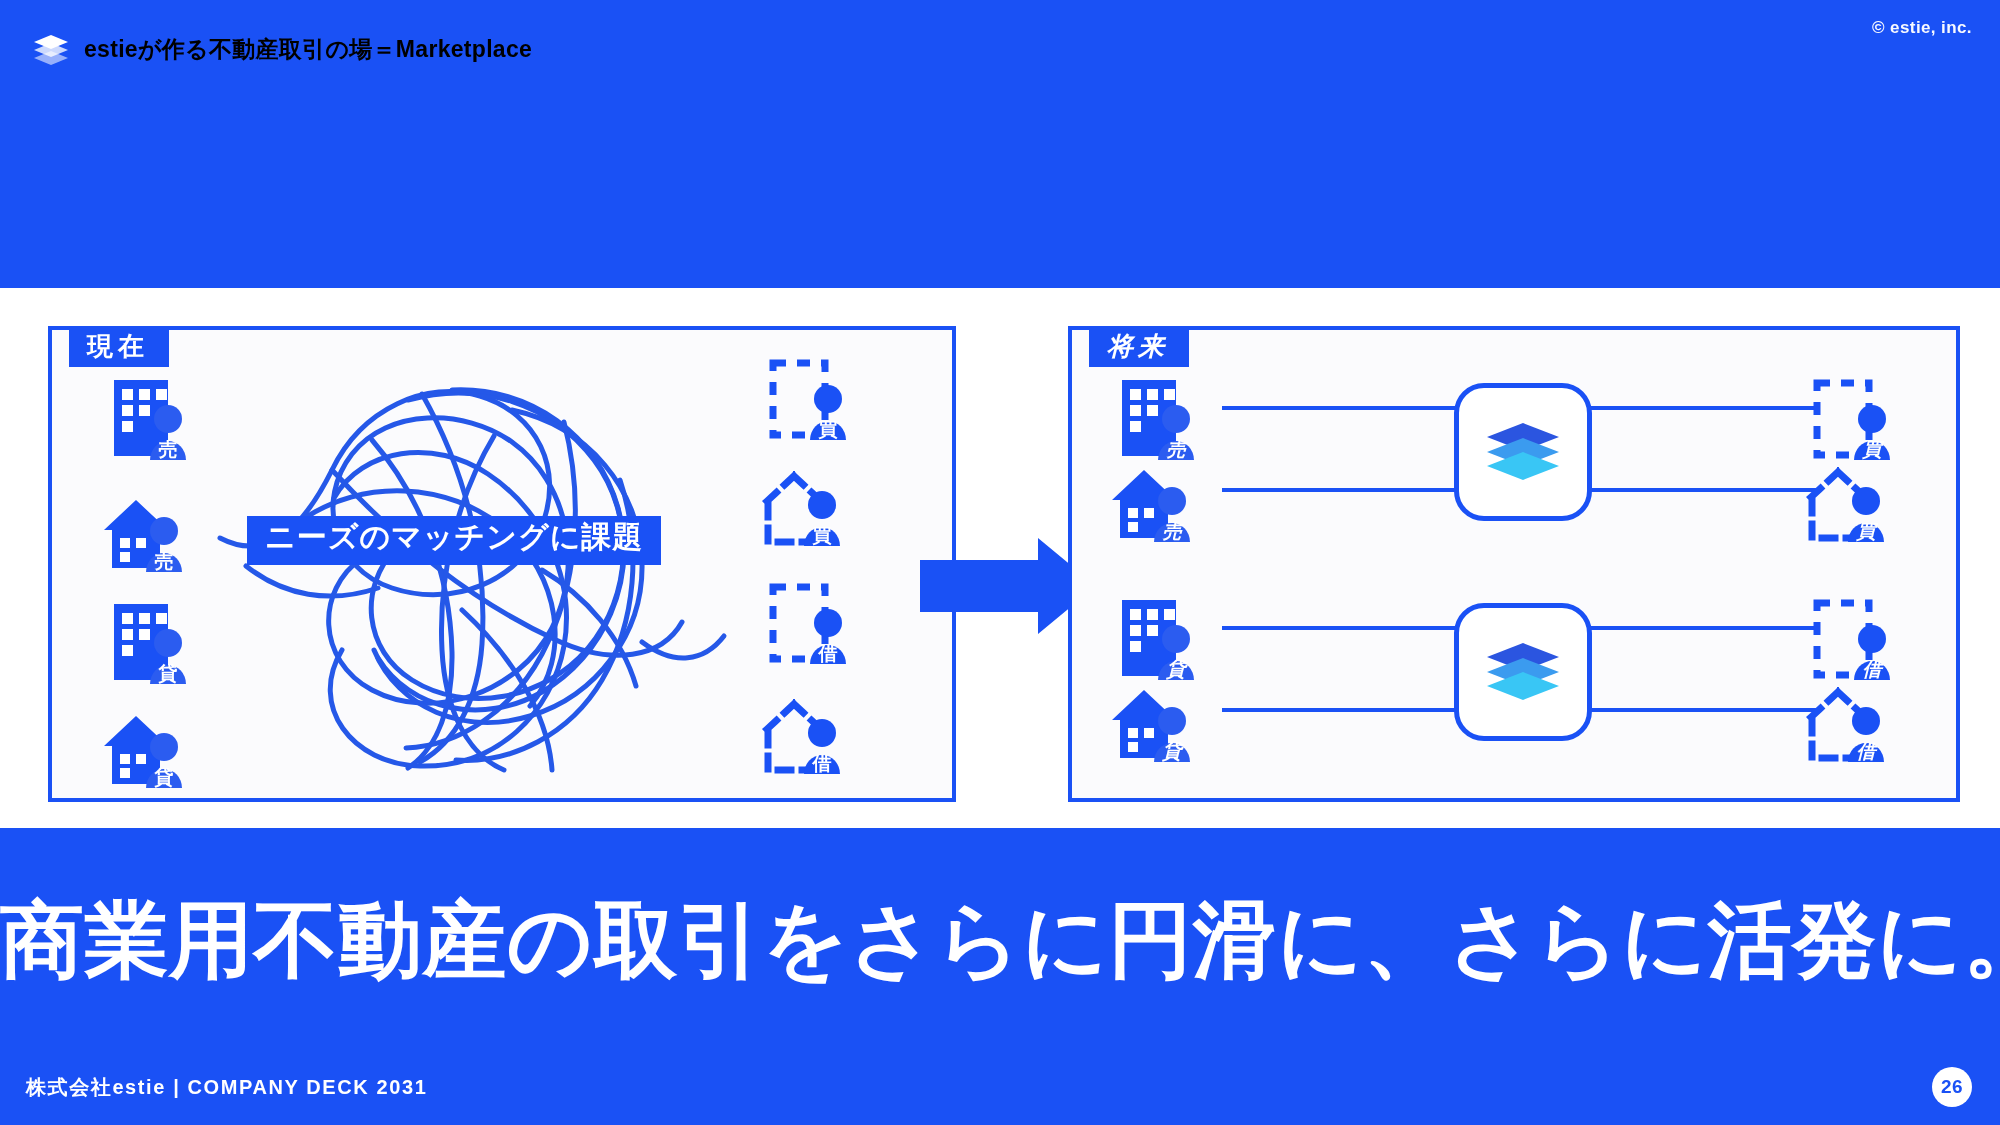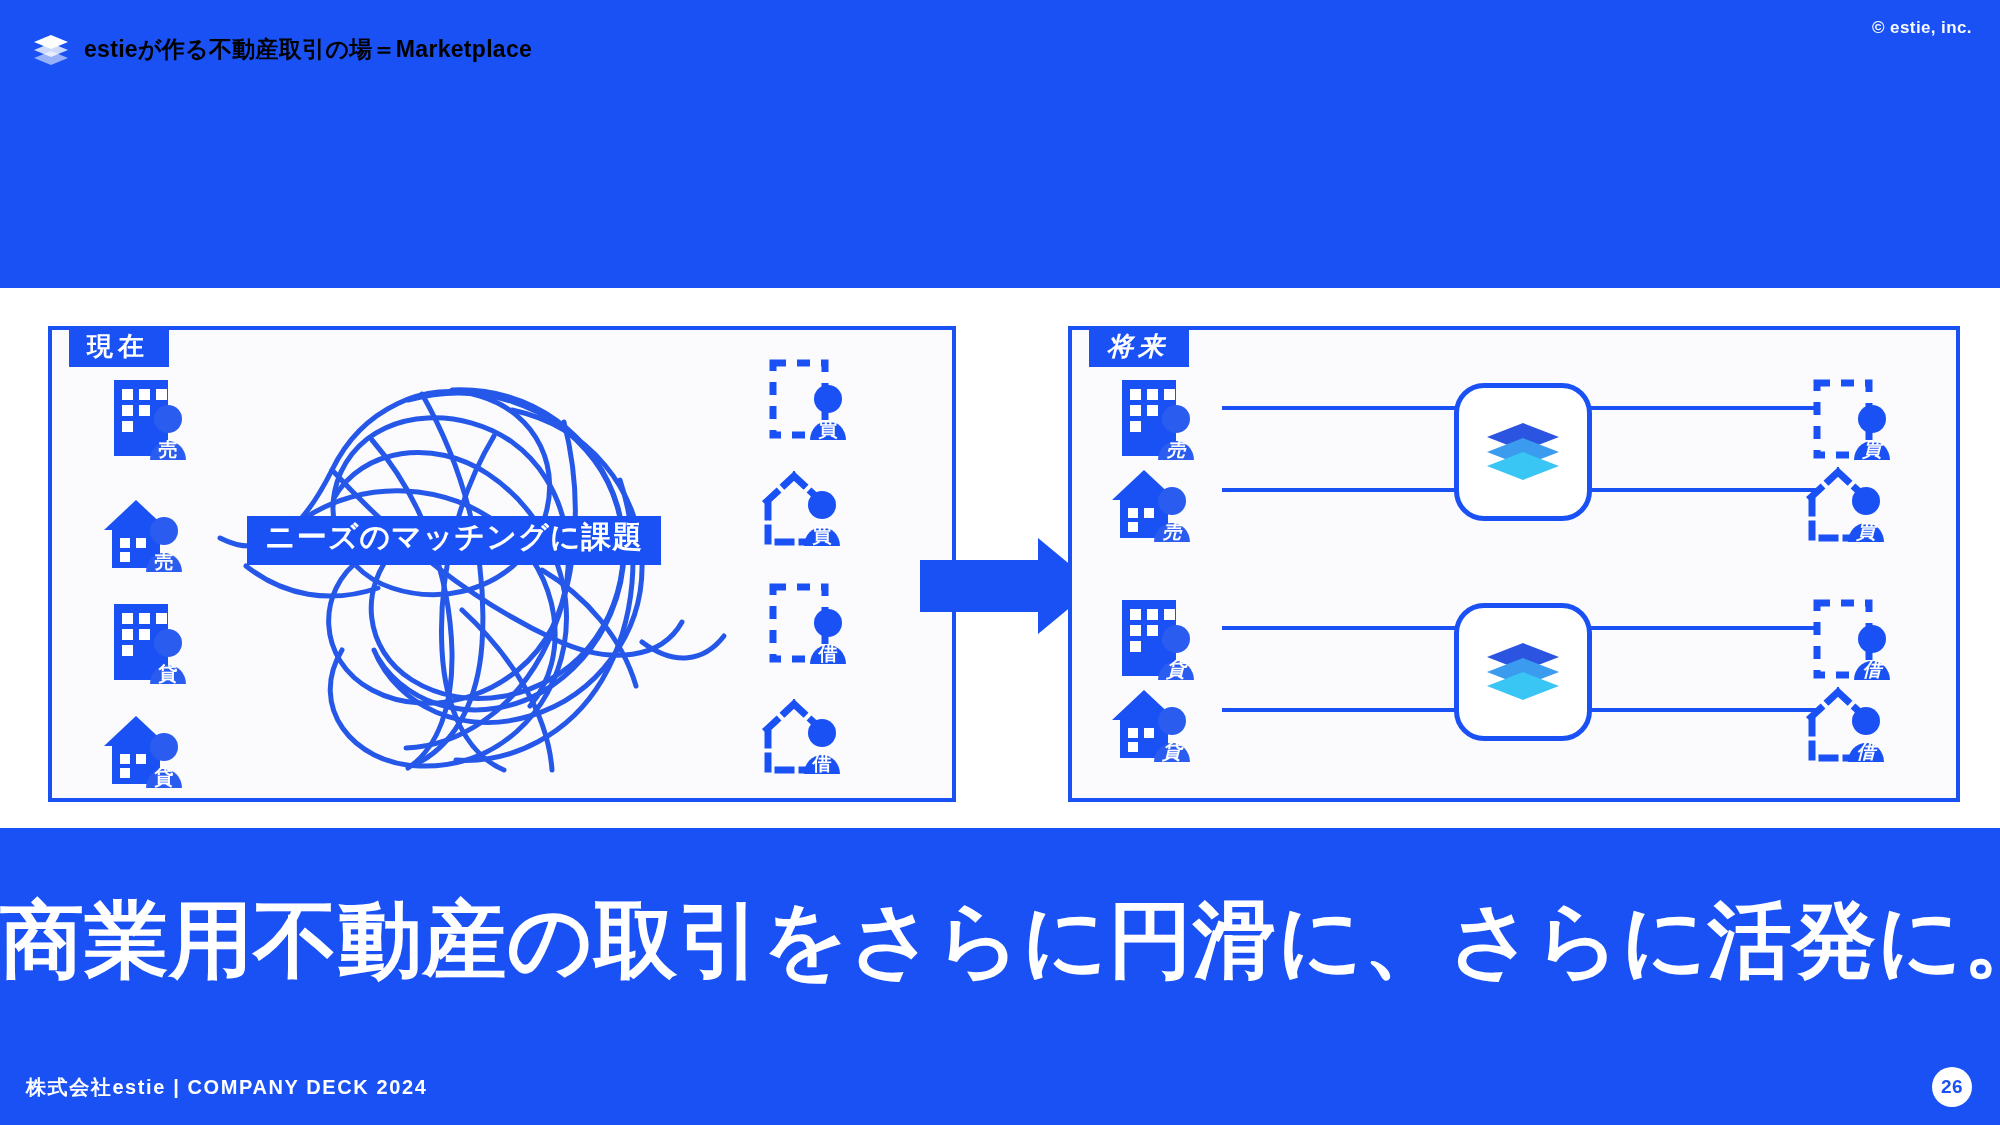--- a/index.html
+++ b/index.html
@@ -349,17 +349,17 @@
             <polygon points="36,29 72,43 36,57 0,43" fill="#39C6F5"></polygon>
           </svg>
         </span>
       </div>
 
     </div>
   </div>
 
   <div class="bottom-band">
     <div class="tagline">商業用不動産の取引をさらに円滑に、さらに活発に。</div>
-    <div class="footer-left">株式会社estie | COMPANY DECK 2024</div>
+    <div class="footer-left">株式会社estie | COMPANY DECK 2031</div>
     <div class="page-badge">26</div>
   </div>
 
 </div>
 
 </body></html>

